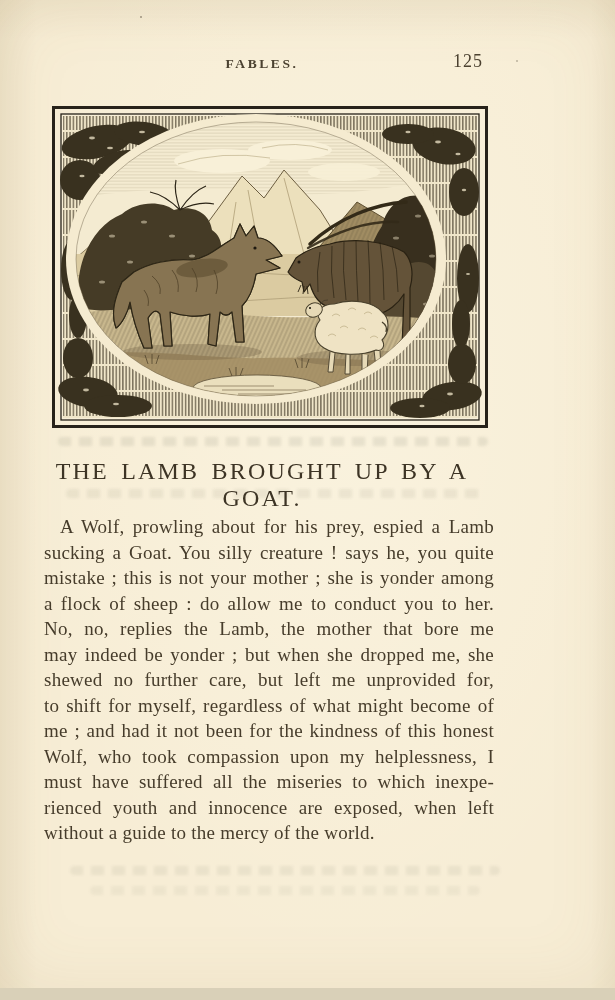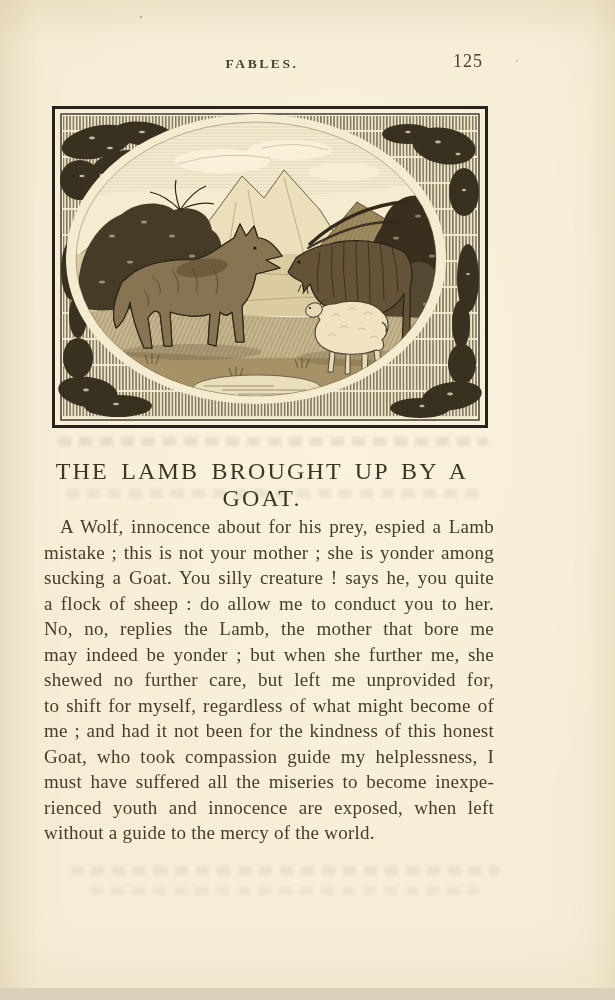--- a/index.html
+++ b/index.html
@@ -255,28 +255,28 @@
         <path d="M150,296 h130" stroke="#2e2718" stroke-width="1" stroke-dasharray="2 2.6" opacity="0.8"></path>
       </g>
 
       <ellipse cx="204" cy="153" rx="180" ry="137" fill="none" stroke="#5d5139" stroke-width="0.8" opacity="0.5"></ellipse>
     </svg>
   </figure>
 
   <h1 class="story-title">THE LAMB BROUGHT UP BY A GOAT.</h1>
 
   <div class="story-body">
-    <div class="bodyline indent">A Wolf, innocence about for his prey, espied a Lamb</div>
+    <div class="bodyline indent">A Wolf, prowling about for his prey, espied a Lamb</div>
+    <div class="bodyline">sucking a Goat.  You silly creature ! says he, you quite</div>
     <div class="bodyline">mistake ; this is not your mother ; she is yonder among</div>
-    <div class="bodyline">sucking a Goat.  You silly creature ! says he, you quite</div>
     <div class="bodyline">a flock of sheep : do allow me to conduct you to her.</div>
     <div class="bodyline">No, no, replies the Lamb, the mother that bore me</div>
-    <div class="bodyline">may indeed be yonder ; but when she further me, she</div>
+    <div class="bodyline">may indeed be yonder ; but when she dropped me, she</div>
     <div class="bodyline">shewed no further care, but left me unprovided for,</div>
     <div class="bodyline">to shift for myself, regardless of what might become of</div>
     <div class="bodyline">me ; and had it not been for the kindness of this honest</div>
-    <div class="bodyline">Goat, who took compassion guide my helplessness, I</div>
-    <div class="bodyline">must have suffered all the miseries to become inexpe-</div>
+    <div class="bodyline">Wolf, who took compassion upon my helplessness, I</div>
+    <div class="bodyline">must have suffered all the miseries to which inexpe-</div>
     <div class="bodyline">rienced youth and innocence are exposed, when left</div>
     <div class="bodyline last">without a guide to the mercy of the world.</div>
   </div>
 
 </div>
 
 </body></html>

